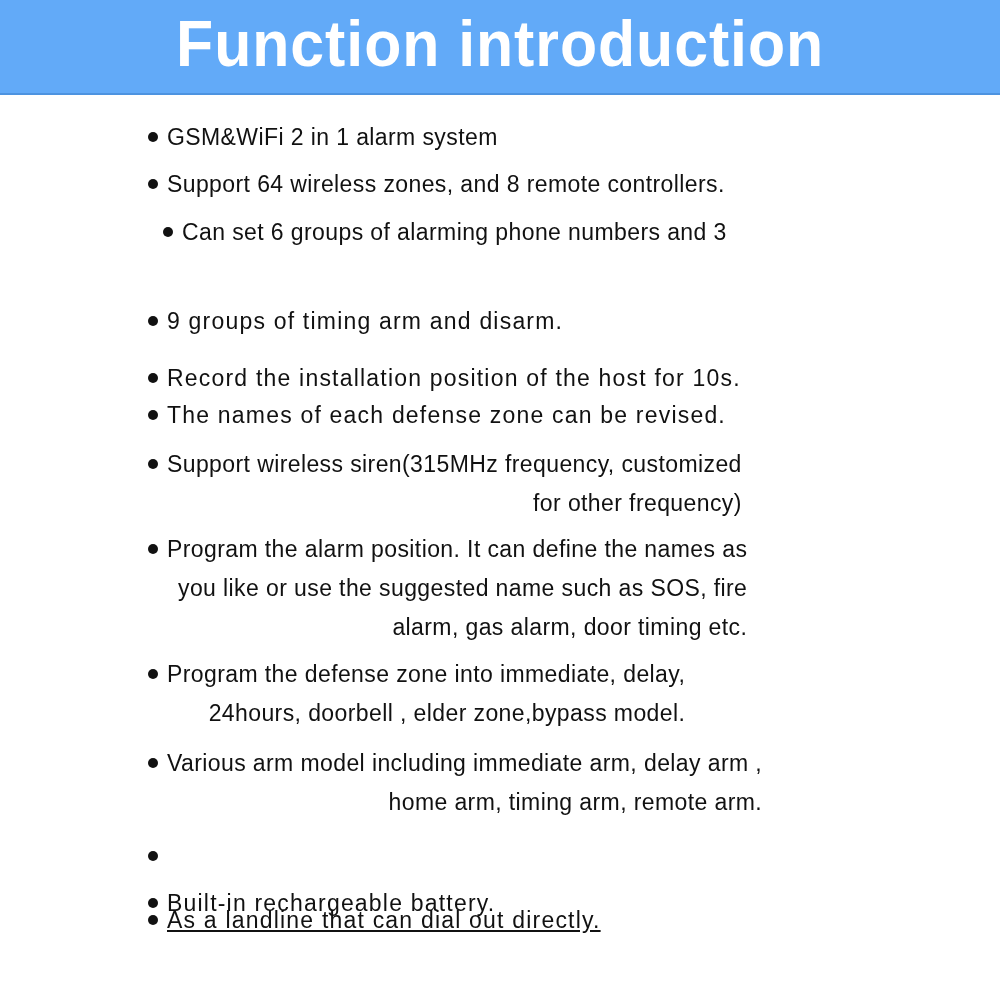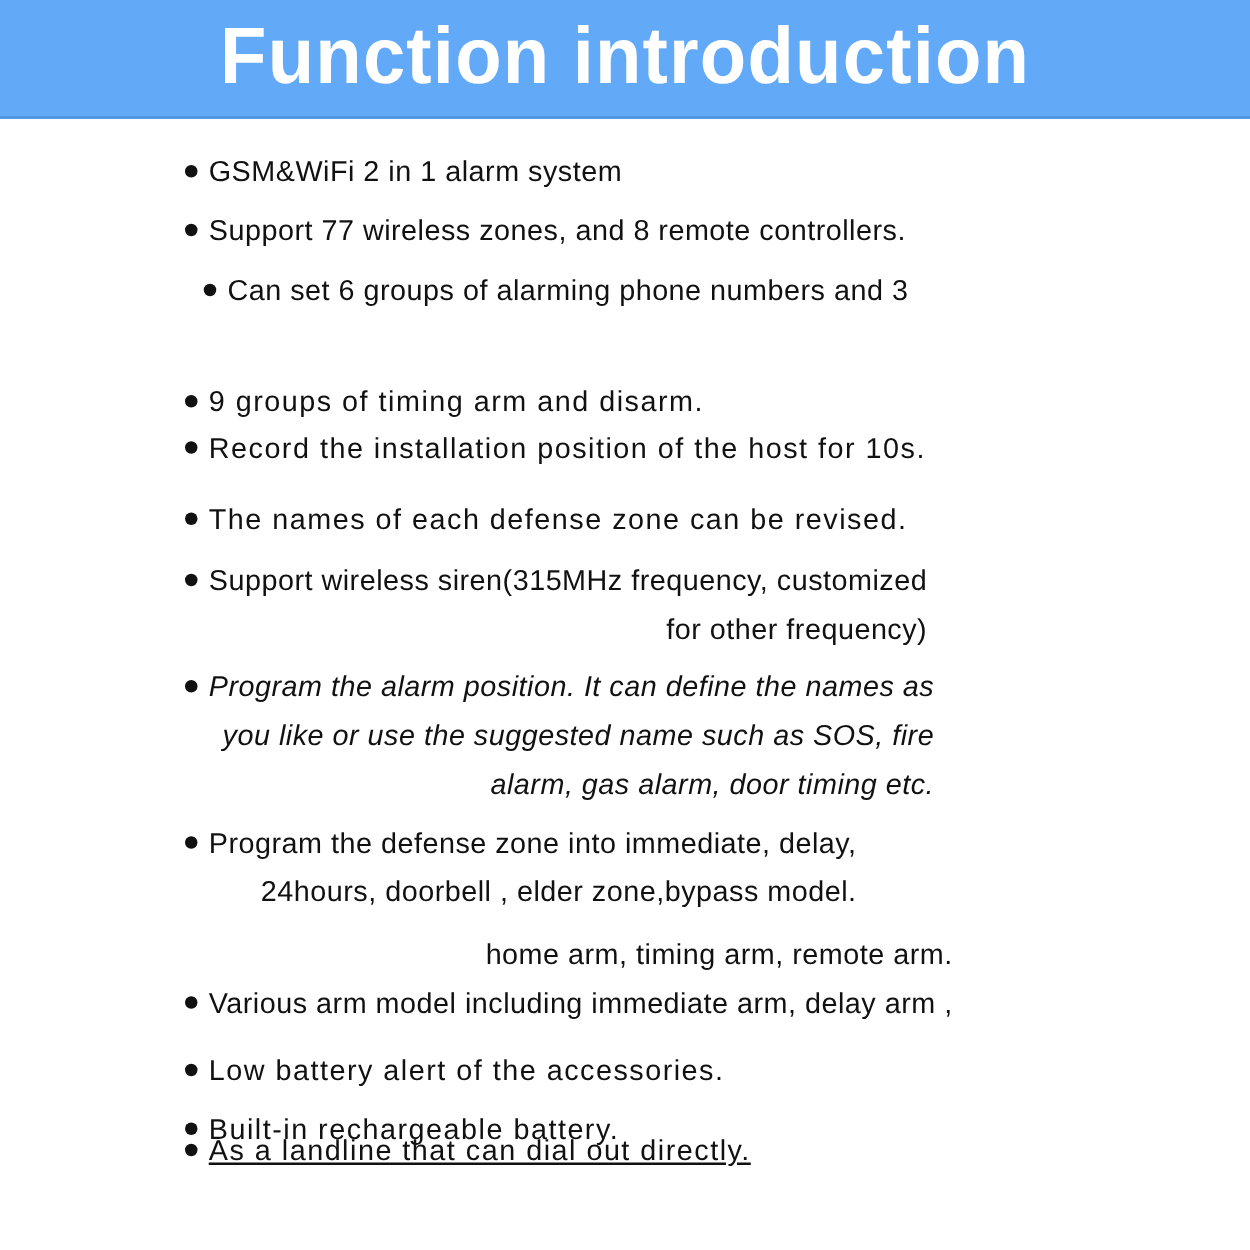--- a/index.html
+++ b/index.html
@@ -71,62 +71,62 @@
   <div class="banner-title">Function introduction</div>
 </div>
 
 <div class="features">
 
   <div class="item narrow" style="top:118px;">
     <span class="line"><span class="bullet"></span><span>GSM&amp;WiFi 2 in 1 alarm system</span></span>
   </div>
 
   <div class="item narrow" style="top:165px;">
-    <span class="line"><span class="bullet"></span><span>Support 77 wireless zones, and 8 remote controllers.</span></span>
+    <span class="line"><span class="bullet"></span><span>Support 64 wireless zones, and 8 remote controllers.</span></span>
   </div>
 
   <div class="item narrow" style="top:213px;margin-left:15px;">
     <span class="line"><span class="bullet"></span><span>Can set 6 groups of alarming phone numbers and 3</span></span>
   </div>
 
   <div class="item wide" style="top:302px;">
     <span class="line"><span class="bullet"></span><span>9 groups of timing arm and disarm.</span></span>
   </div>
 
-  <div class="item wide" style="top:339px;">
+  <div class="item wide" style="top:359px;">
     <span class="line"><span class="bullet"></span><span>Record the installation position of the host for 10s.</span></span>
   </div>
 
   <div class="item wide" style="top:396px;">
     <span class="line"><span class="bullet"></span><span>The names of each defense zone can be revised.</span></span>
   </div>
 
   <div class="item narrow" style="top:445px;">
     <span class="line"><span class="bullet"></span><span>Support wireless siren(315MHz frequency, customized</span></span>
     <span class="line">for other frequency)</span>
   </div>
 
-  <div class="item narrow" style="top:530px;font-style:italic;">
+  <div class="item narrow" style="top:530px;">
     <span class="line"><span class="bullet"></span><span>Program the alarm position. It can define the names as</span></span>
     <span class="line">you like or use the suggested name such as SOS, fire</span>
     <span class="line">alarm, gas alarm, door timing etc.</span>
   </div>
 
   <div class="item narrow" style="top:655px;">
     <span class="line"><span class="bullet"></span><span>Program the defense zone into immediate, delay,</span></span>
     <span class="line">24hours, doorbell , elder zone,bypass model.</span>
   </div>
 
   <div class="item narrow" style="top:744px;">
+    <span class="line"><span class="bullet"></span><span>Various arm model including immediate arm, delay arm ,</span></span>
     <span class="line">home arm, timing arm, remote arm.</span>
-    <span class="line"><span class="bullet"></span><span>Various arm model including immediate arm, delay arm ,</span></span>
   </div>
 
   <div class="item wide" style="top:837px;">
-    <span class="line"><span class="bullet"></span><span>Low battery alert of the accessories.</span></span>
+    <span class="line"><span class="bullet"></span></span>
   </div>
 
   <div class="item wide" style="top:884px;">
     <span class="line"><span class="bullet"></span><span>Built-in rechargeable battery.</span></span>
   </div>
 
   <div class="item wide" style="top:901px;text-decoration:underline;">
     <span class="line"><span class="bullet"></span><span>As a landline that can dial out directly.</span></span>
   </div>
 

